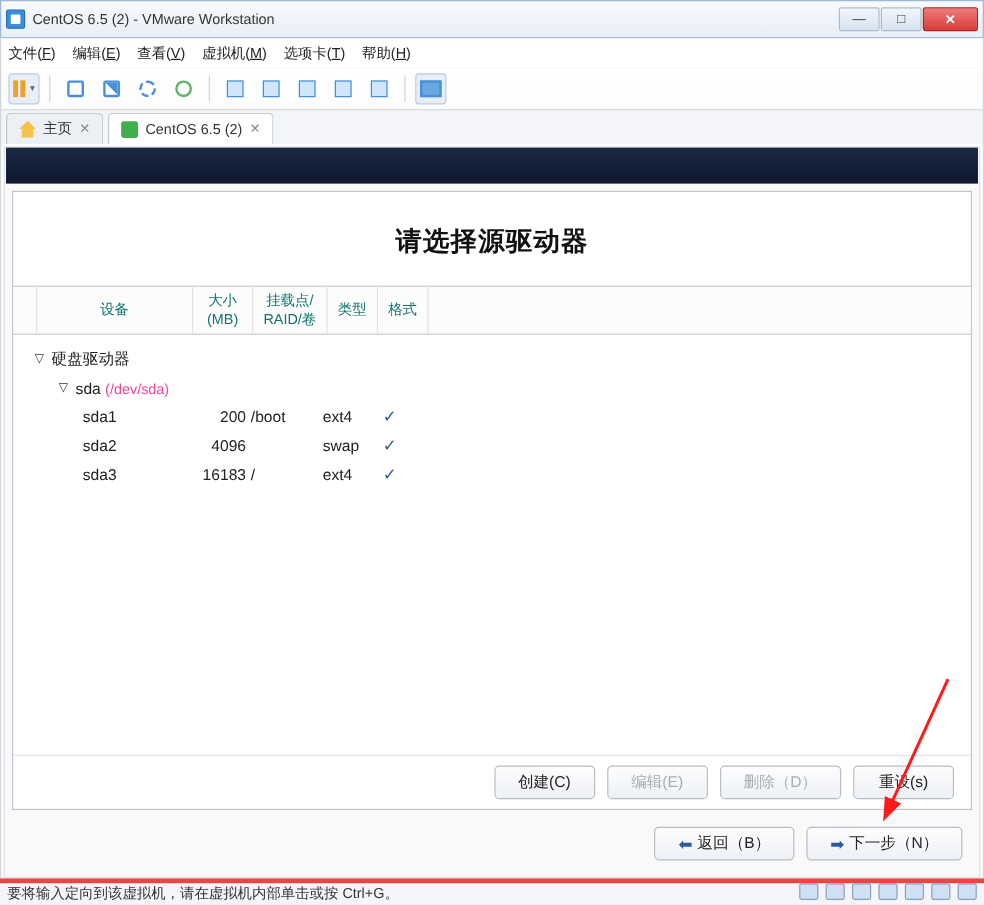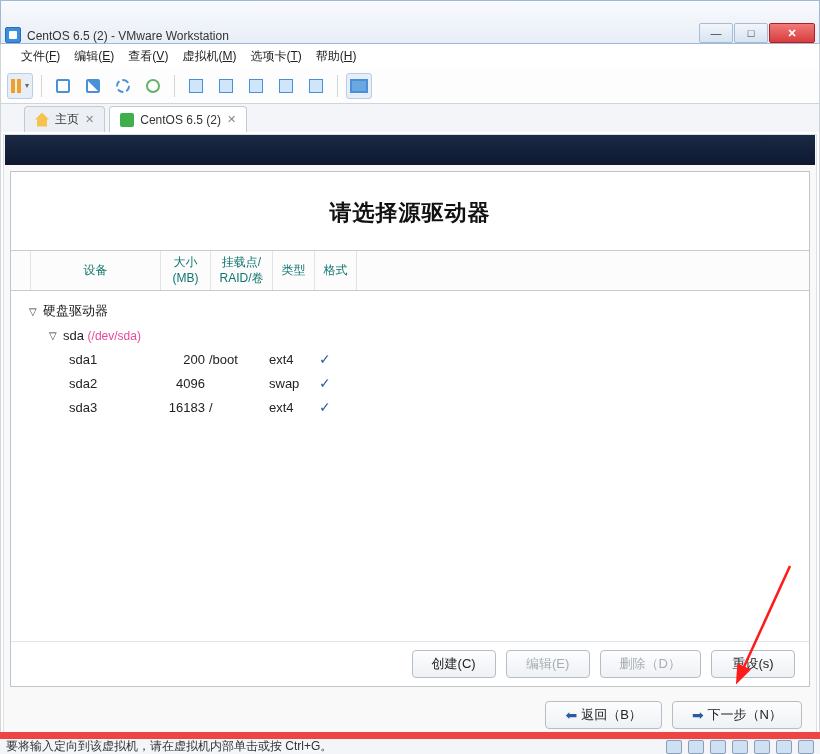--- a/index.html
+++ b/index.html
@@ -1,48 +1,48 @@
 <!DOCTYPE html>
 <html><head>
 <meta charset="utf-8">
 <style>
 * { box-sizing: border-box; margin: 0; padding: 0; }
 body { font-family: "Microsoft YaHei", Tahoma, sans-serif; font-size: 12px; background: #d4e4f0; width: 820px; height: 754px; overflow: hidden; position: relative; }
 
 
-.titlebar { height: 44px; background: linear-gradient(#f8fafd,#e8eef7); border: 1px solid #9fb8d4; display: flex; align-items: flex-end; padding: 0 4px; }
+.titlebar { height: 32px; background: linear-gradient(#f8fafd,#e8eef7); border: 1px solid #9fb8d4; display: flex; align-items: center; padding: 0 4px; }
 .titlebar .icon { width: 16px; height: 16px; background: #3a8ede; border: 1px solid #2a6eae; border-radius: 2px; margin-right: 6px; position: relative; }
 .titlebar .icon::after { content:""; position:absolute; inset:3px; background:#fff; border-radius:1px; }
 .titlebar .title { flex: 1; color: #333; }
 .winbtns { display: flex; gap: 1px; }
 .winbtn { width: 34px; height: 20px; background: linear-gradient(#f2f6fb,#d7e3f1); border: 1px solid #a8bcd6; border-radius: 2px; display:flex; align-items:center; justify-content:center; font-family: Arial; font-size:11px; color:#333;}
 .winbtn.close { width: 46px; background: linear-gradient(#f07a7a,#d93c3c); border-color:#b02020; color:#fff; font-weight:bold; }
 
 
-.menubar { height: 24px; background: #fff; border-left:1px solid #d0d5da; border-right:1px solid #d0d5da; display:flex; align-items:center; padding: 0 20px; gap: 14px; color:#222; }
+.menubar { height: 24px; background: #fff; border-left:1px solid #d0d5da; border-right:1px solid #d0d5da; display:flex; align-items:center; padding: 0 6px; gap: 14px; color:#222; }
 .menubar span { cursor: default; }
 .menubar .hotkey { text-decoration: underline; }
 
 
 .toolbar { height: 36px; background:#fdfdfe; border:1px solid #d0d5da; border-top:none; display:flex; align-items:center; padding: 0 6px; gap:4px; }
 .tbtn { width:26px; height:26px; border:1px solid transparent; border-radius:3px; display:flex; align-items:center; justify-content:center; }
 .tbtn.active,.tbtn:hover { background:#e8eef7; border-color:#b8cde6; }
 .tsep { width:1px; height:22px; background:#d0d5da; margin:0 4px; }
 .tdrop { font-size:8px; color:#666; margin-left:2px; }
 .ico { display:inline-block; }
 .ico-pause { width:12px; height:14px; display:flex; gap:2px;} .ico-pause i{width:4px;background:#f0a024;}
 .ico-snap { width:14px; height:14px; border:2px solid #4a90d9; border-radius:2px; }
 .ico-snap2 { width:14px; height:14px; border:2px solid #4a90d9; border-radius:2px; background:linear-gradient(45deg,#fff 48%,#4a90d9 52%);}
 .ico-circ { width:14px;height:14px;border:2px dashed #4a90d9;border-radius:50%;}
 .ico-ring { width:14px;height:14px;border:2px solid #66b06a;border-radius:50%;}
 .ico-sm1,.ico-sm2,.ico-sm3,.ico-sm4,.ico-sm5 { width:14px;height:14px;border:1px solid #4a90d9;background:#cfe5fa;}
 .ico-hl { width:18px;height:14px;border:2px solid #4a90d9;background:#6aa8e0;}
 
 
-.tabstrip { height: 28px; background:#f3f5f8; border-left:1px solid #d0d5da; border-right:1px solid #d0d5da; display:flex; align-items:flex-end; padding:0 23px; gap:4px; }
+.tabstrip { height: 28px; background:#f3f5f8; border-left:1px solid #d0d5da; border-right:1px solid #d0d5da; display:flex; align-items:flex-end; padding:0 4px; gap:4px; }
 .tab { height:26px; padding:0 10px; background:#fff; border:1px solid #c3cad2; border-bottom:none; border-radius:4px 4px 0 0; display:flex; align-items:center; gap:6px; font-size:12px; color:#333; }
 .tab.inactive { background:#eceff3; }
 .tab .close { color:#888; font-size:11px; }
 .tabico-home { width:14px;height:14px;background:#f5c24c; clip-path: polygon(50% 0,100% 50%,85% 50%,85% 100%,15% 100%,15% 50%,0 50%);}
 .tabico-vm { width:14px;height:14px;background:#3fae4c;border-radius:2px;}
 
 
 .vmholder { background:#fff; border:1px solid #d0d5da; border-top:none; height: 615px; padding:2px; }
 .vmscreen { width:100%; height:100%; background:#f9f9f9; border:1px solid #dcdfe3; display:flex; flex-direction:column; }
 .vmbanner { height:30px; background: linear-gradient(#1a2a45,#0e1830); margin:0 1px; }
@@ -70,21 +70,21 @@
 
 
 .btnrow { padding:8px 14px; display:flex; justify-content:flex-end; gap:10px; }
 .btnrow.top { border-top:1px solid #e0e3e7; }
 .btn { min-width:84px; height:28px; padding:0 19px; background:linear-gradient(#fdfdfe,#eef1f5); border:1px solid #b7bdc4; border-radius:4px; font-size:13px; color:#222; display:inline-flex; align-items:center; justify-content:center; gap:4px;}
 .btn:disabled,.btn.disabled{color:#a7adb4;}
 .btn .arrow{font-size:14px;}
 .btn .arrow.blue{color:#2a5aa0;}
 
 
-.statusbar { position:absolute; left:0; bottom:0; height:22px; width:100%; background:#f3f5f8; border-top:7px solid #ef4444; display:flex; align-items:center; padding:0 6px; font-size:12px; color:#333;}
+.statusbar { position:absolute; left:0; bottom:0; height:22px; width:100%; background:#f3f5f8; border-top:4px solid #ef4444; display:flex; align-items:flex-start; padding:0 6px; font-size:12px; color:#333;}
 .statusbar .statustext{flex:1;}
 .statusicons{display:flex;gap:6px;}
 .sicon{width:16px;height:14px;border:1px solid #8aa0b8;background:#cfe0f2;border-radius:2px;}
 
 
 .arrow-anno { position:absolute; pointer-events:none; }
 </style>
 </head>
 <body>
 

